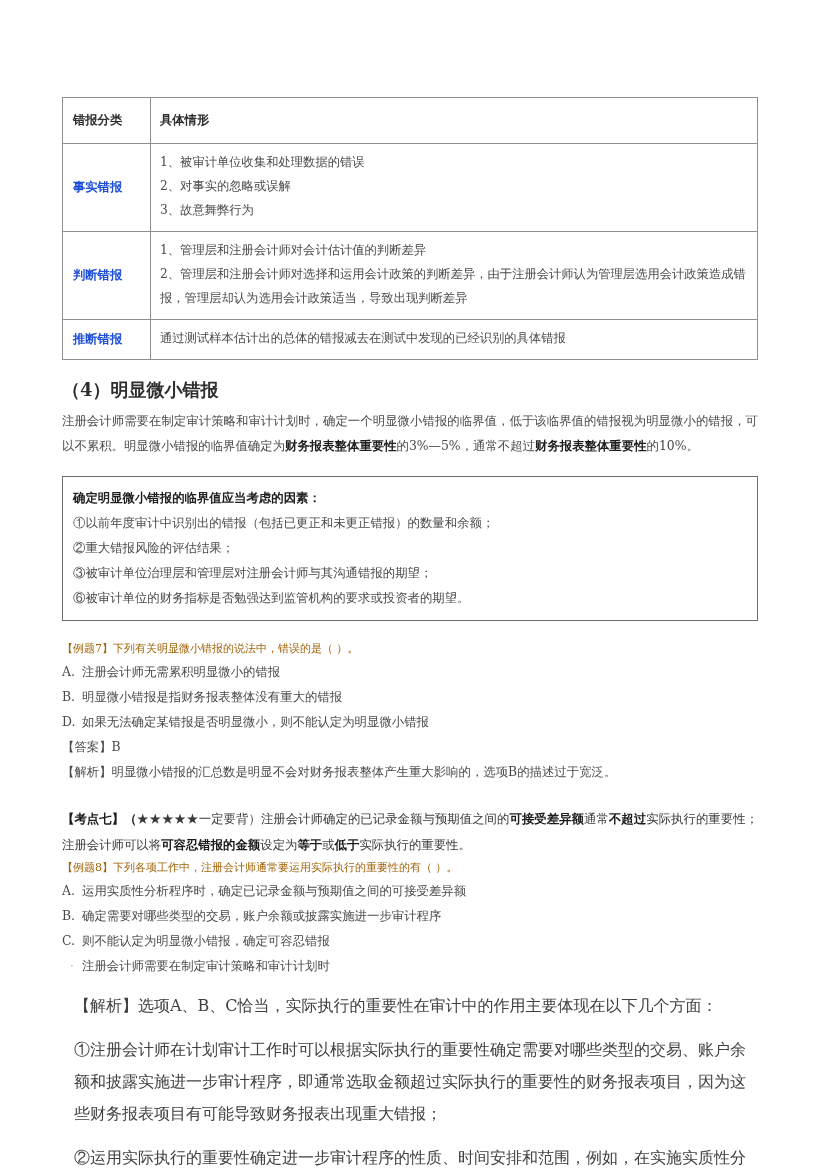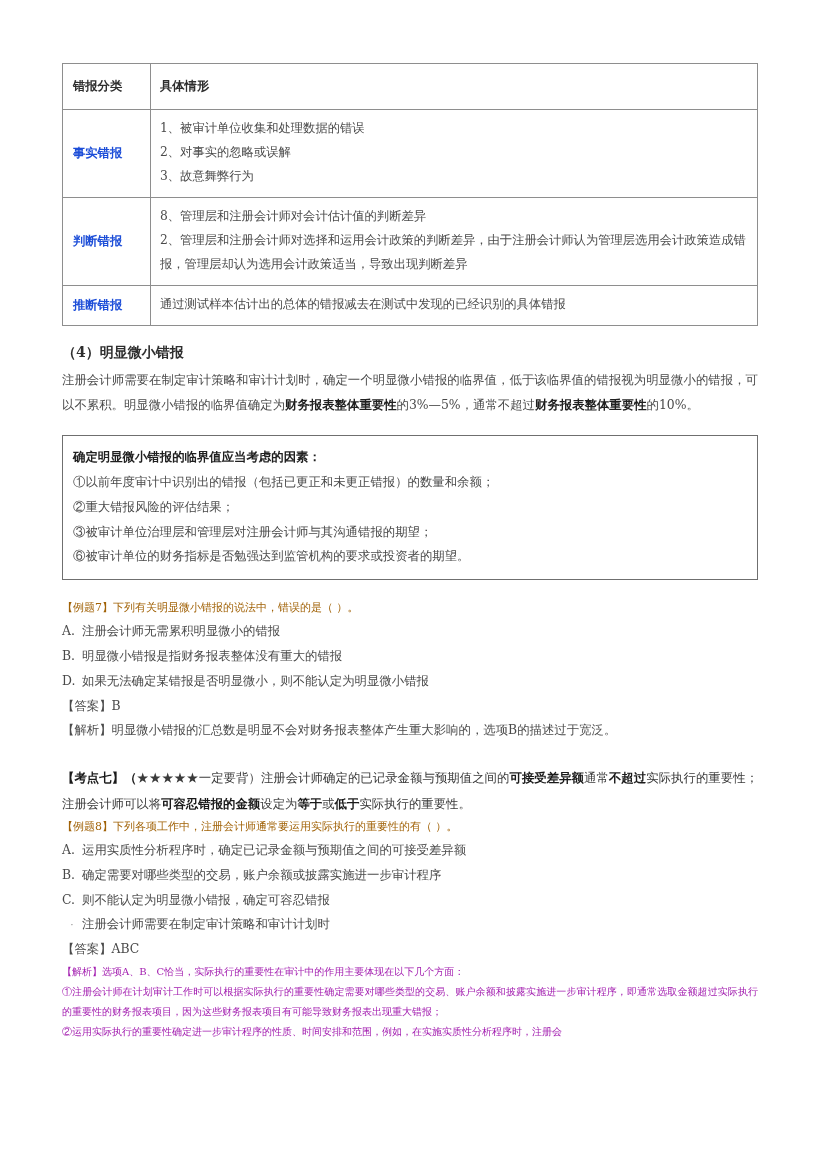--- a/index.html
+++ b/index.html
@@ -14,21 +14,21 @@
     font-family: "DejaVu Serif", "Liberation Serif", serif;
     color: #3b3b3b;
     -webkit-font-smoothing: antialiased;
   }
   .page {
     position: relative;
     width: 830px;
     height: 967px;
     background: #ffffff;
     box-sizing: border-box;
-    padding: 63px 72px 0 62px;
+    padding: 97px 72px 0 62px;
   }
 
   
   .mis-table {
     width: 696px;
     border-collapse: collapse;
     table-layout: fixed;
     margin: 0 0 0 0;
   }
   .mis-table td {
@@ -55,21 +55,21 @@
   }
   .mis-table .detail-line {
     white-space: nowrap;
   }
   .mis-table .detail-wrap {
     white-space: normal;
   }
 
   
   .sec-title {
-    font-size: 14px;
+    font-size: 18px;
     font-weight: bold;
     color: #2e2e2e;
     margin: 14px 0 3px 0;
     line-height: 1.8;
   }
   p.body {
     font-size: 12.4px;
     line-height: 1.98;
     color: #4a4a4a;
     margin: 0;
@@ -138,26 +138,26 @@
     font-size: 12.4px;
     line-height: 2.05;
     color: #3a3a3a;
     text-align: justify;
     text-justify: inter-ideograph;
     margin: 0;
   }
   .kaodian b { font-weight: bold; color: #1a1a1a; }
   .stars { letter-spacing: 0px; }
   .exp-para {
-    font-size: 10px;
-    line-height: 2.0;
-    color: #a21caf;
+    font-size: 16px;
+    line-height: 2.0;
+    color: #404040;
     text-align: justify;
     text-justify: inter-ideograph;
-    margin: 0;
+    margin: 12px;
   }
 </style>
 </head>
 <body>
 
 <div class="page">
 
   <table class="mis-table">
     <colgroup>
         <col style="width:88px">
@@ -172,21 +172,21 @@
         <td class="cat">事实错报</td>
         <td>
           <div class="detail-line">1、被审计单位收集和处理数据的错误</div>
           <div class="detail-line">2、对事实的忽略或误解</div>
           <div class="detail-line">3、故意舞弊行为</div>
         </td>
       </tr>
       <tr>
         <td class="cat">判断错报</td>
         <td>
-          <div class="detail-line">8、管理层和注册会计师对会计估计值的判断差异</div>
+          <div class="detail-line">1、管理层和注册会计师对会计估计值的判断差异</div>
           <div class="detail-wrap">2、管理层和注册会计师对选择和运用会计政策的判断差异，由于注册会计师认为管理层选用会计政策造成错报，管理层却认为选用会计政策适当，导致出现判断差异</div>
         </td>
       </tr>
       <tr>
         <td class="cat">推断错报</td>
         <td>
           <div class="detail-wrap">通过测试样本估计出的总体的错报减去在测试中发现的已经识别的具体错报</div>
         </td>
       </tr>
     </tbody>
@@ -215,19 +215,18 @@
   <div class="gap"></div>
 
   <p class="kaodian"><b>【考点七】（</b><span class="stars">★★★★★</span><span>一定要背）注册会计师确定的已记录金额与预期值之间的</span><b>可接受差异额</b><span>通常</span><b>不超过</b><span>实际执行的重要性；注册会计师可以将</span><b>可容忍错报的金额</b><span>设定为</span><b>等于</b><span>或</span><b>低于</b><span>实际执行的重要性。</span></p>
 
   <div>
     <div class="qstem">【例题8】下列各项工作中，注册会计师通常要运用实际执行的重要性的有（  ）。</div>
     <div class="opt"><span class="mark">A.</span><span>运用实质性分析程序时，确定已记录金额与预期值之间的可接受差异额</span></div>
     <div class="opt"><span class="mark">B.</span><span>确定需要对哪些类型的交易，账户余额或披露实施进一步审计程序</span></div>
     <div class="opt"><span class="mark">C.</span><span>则不能认定为明显微小错报，确定可容忍错报</span></div>
     <div class="opt"><span class="mark dot">·</span><span>注册会计师需要在制定审计策略和审计计划时</span></div>
-    <div class="ans"><span>【答案】</span><span>ABC</span></div>
     <p class="exp-para"><span>【解析】</span><span>选项A、B、C恰当，实际执行的重要性在审计中的作用主要体现在以下几个方面：</span></p>
     <p class="exp-para">①注册会计师在计划审计工作时可以根据实际执行的重要性确定需要对哪些类型的交易、账户余额和披露实施进一步审计程序，即通常选取金额超过实际执行的重要性的财务报表项目，因为这些财务报表项目有可能导致财务报表出现重大错报；</p>
     <p class="exp-para">②运用实际执行的重要性确定进一步审计程序的性质、时间安排和范围，例如，在实施实质性分析程序时，注册会</p>
   </div>
 
 </div>
 
 </body></html>

